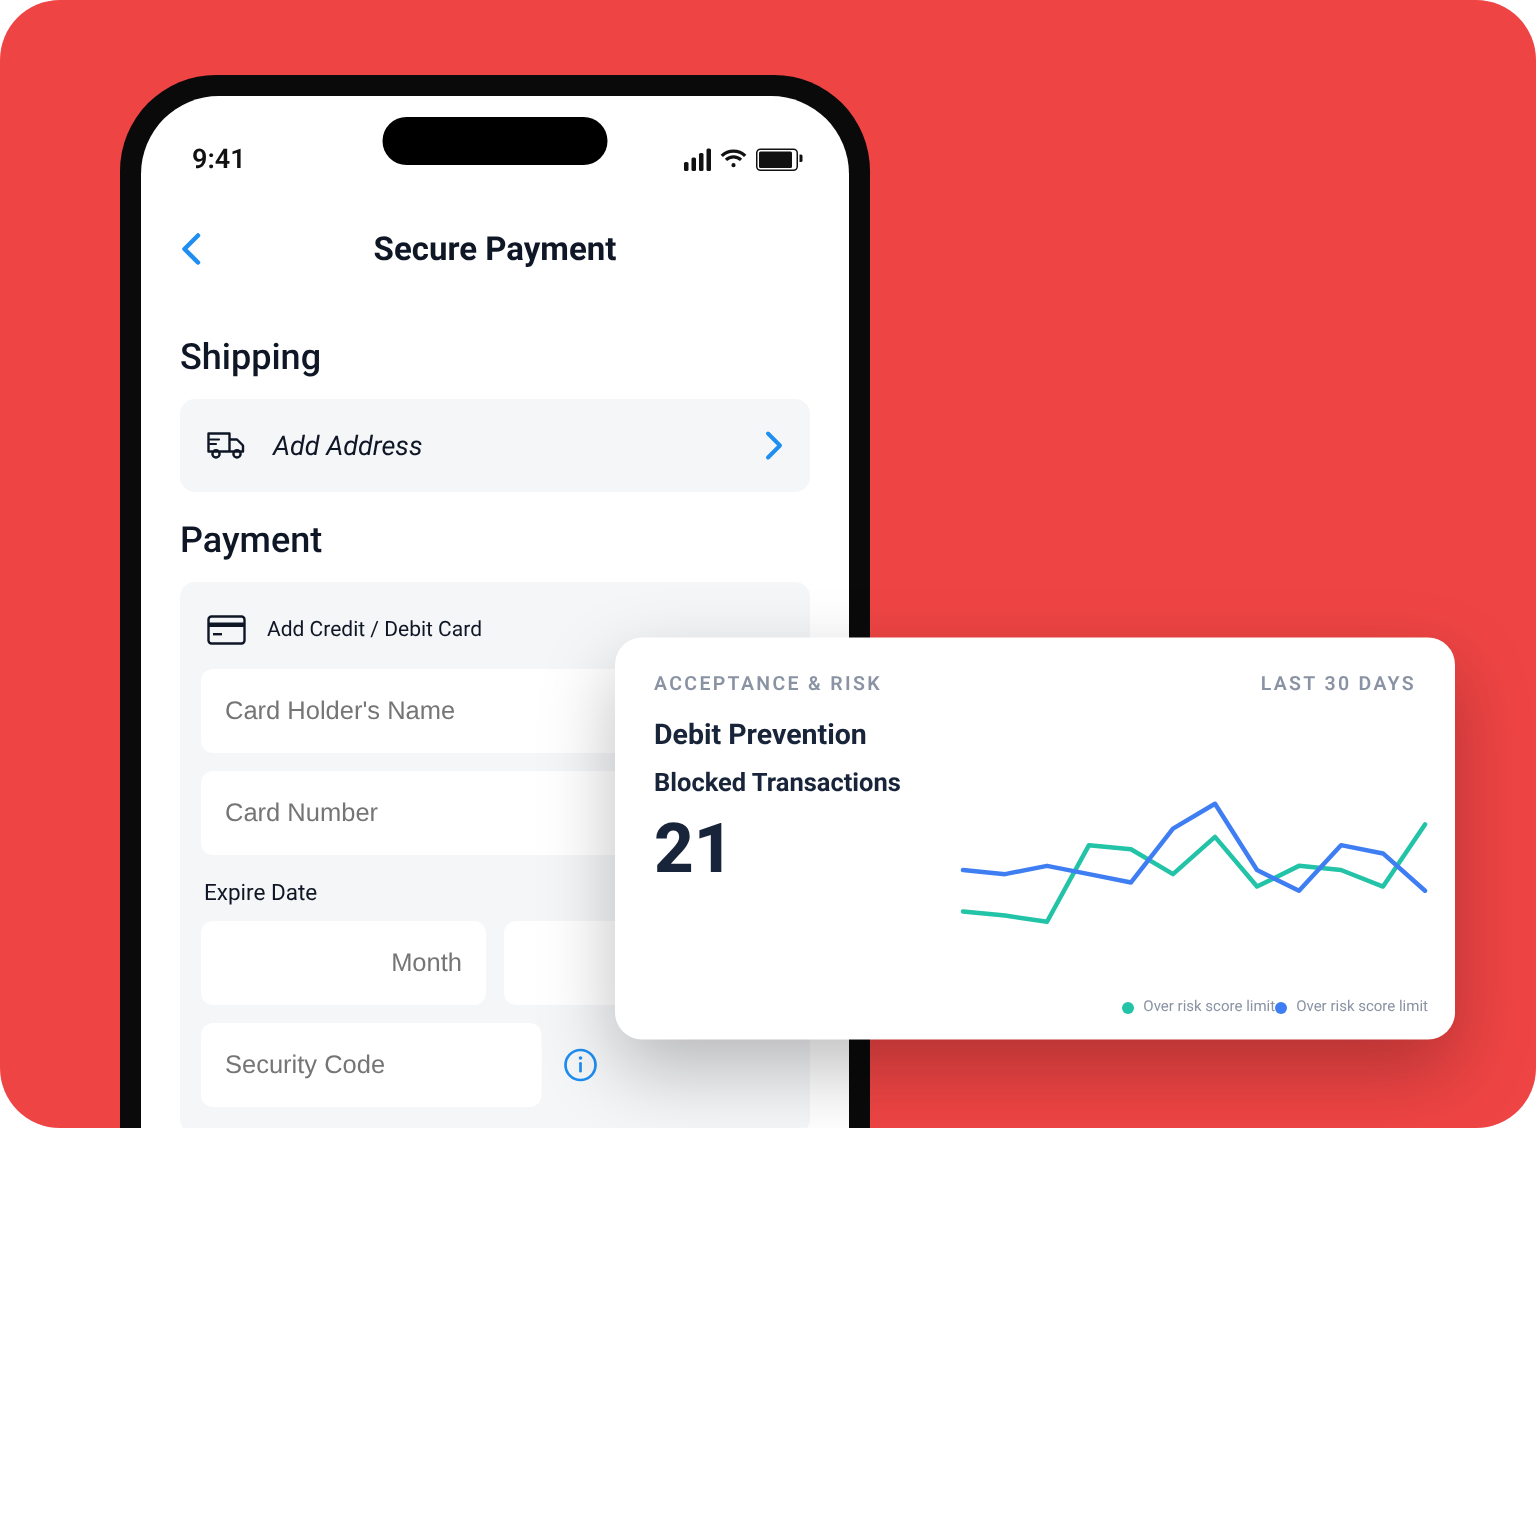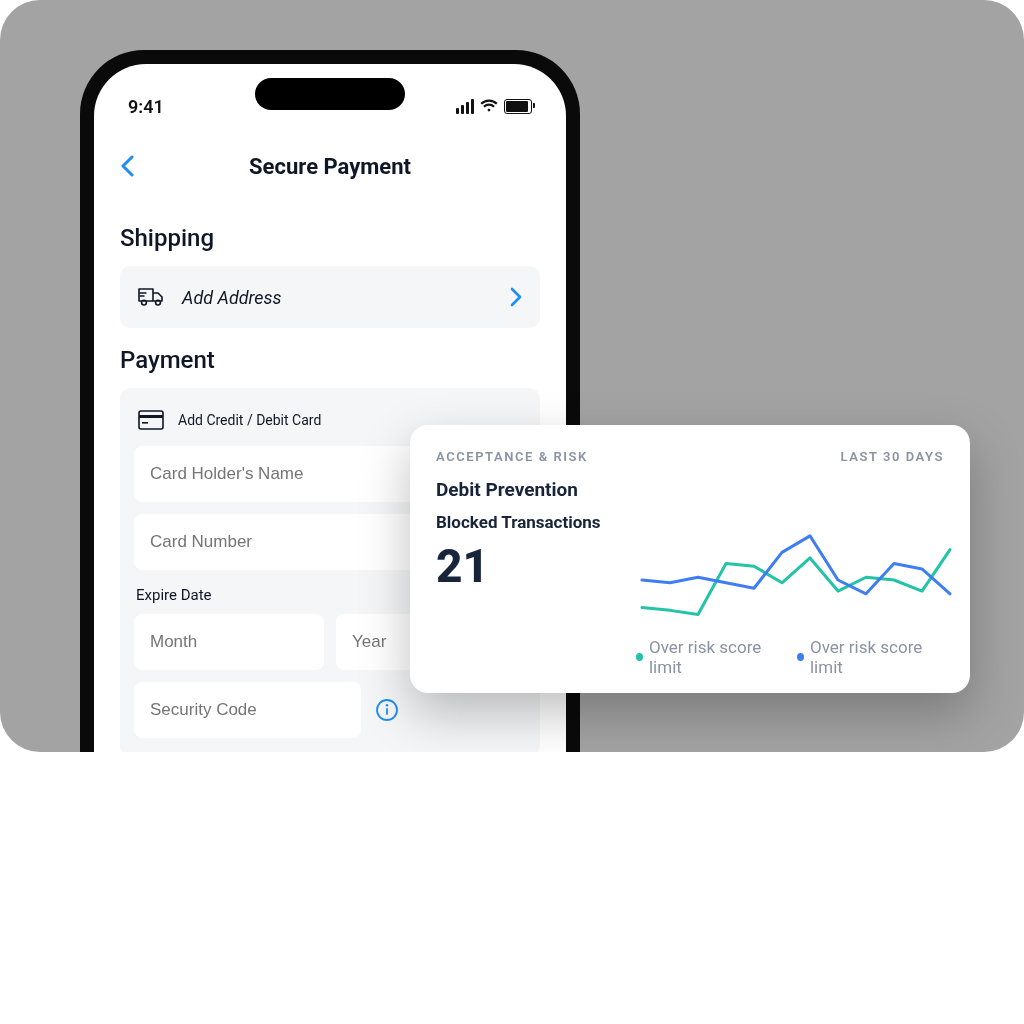--- a/index.html
+++ b/index.html
@@ -1,16 +1,16 @@
 <!DOCTYPE html>
 <html><head>
 <meta charset="utf-8">
 <style>
   html,body{margin:0;padding:0;width:1024px;height:1024px;font-family:-apple-system,BlinkMacSystemFont,"Segoe UI",Roboto,Helvetica,Arial,sans-serif;}
-  .stage{width:1024px;height:752px;background:#a3a3a3;border-radius:40px;position:relative;overflow:hidden;}
+  .stage{width:1024px;height:752px;background:#ef4444;border-radius:40px;position:relative;overflow:hidden;}
   .phone{position:absolute;left:80px;top:50px;width:500px;height:1010px;background:#0a0a0a;border-radius:64px;padding:14px;box-sizing:border-box;}
   .phone-inner{width:100%;height:100%;background:#fff;border-radius:52px;overflow:hidden;position:relative;}
   .notch{position:absolute;top:14px;left:50%;transform:translateX(-50%);width:150px;height:32px;background:#000;border-radius:20px;z-index:3;}
   .status-bar{display:flex;justify-content:space-between;align-items:center;padding:22px 34px 0 34px;height:40px;}
   .time{font-weight:600;font-size:18px;color:#111;}
   .status-icons{display:flex;align-items:center;gap:6px;}
   .signal{display:flex;align-items:flex-end;gap:2px;}
   .signal span{display:inline-block;width:3px;background:#111;border-radius:1px;}
   .signal span:nth-child(1){height:6px;} .signal span:nth-child(2){height:9px;} .signal span:nth-child(3){height:12px;} .signal span:nth-child(4){height:15px;}
   .wifi{width:18px;height:18px;display:flex;align-items:center;justify-content:center;}
@@ -25,35 +25,35 @@
   .card{background:#f5f6f8;border-radius:10px;font-style:italic;}
   .add-row{display:flex;align-items:center;padding:20px 18px;gap:16px;}
   .add-row .txt{flex:1;font-size:18px;color:#0f1726;}
   .chev{color:#1f8ef1;}
   .pay-card{background:#f5f6f8;border-radius:10px;padding:18px 14px;}
   .pay-header{display:flex;align-items:center;gap:14px;padding:4px 4px 16px 4px;}
   .pay-header .txt{font-size:14px;color:#0f1726;}
   .field{background:#fff;border:none;border-radius:8px;padding:18px 16px;font-size:17px;color:#7a8596;width:100%;box-sizing:border-box;margin-bottom:12px;}
   .sublabel{font-size:15px;color:#0f1726;margin:4px 0 10px 2px;}
   .row{display:flex;gap:12px;}
-  .row .field{flex:1;}
+  .row .field{flex:1;text-align:right;}
   .sec-row{display:flex;gap:14px;align-items:center;}
   .info{color:#1f8ef1;}
   
   .overlay{position:absolute;left:410px;top:425px;width:560px;background:#fff;border-radius:18px;box-shadow:0 20px 50px rgba(0,0,0,.25);padding:24px 26px 18px 26px;box-sizing:border-box;z-index:10;}
   .ov-top{display:flex;justify-content:space-between;font-size:13px;letter-spacing:.12em;color:#8a93a3;font-weight:600;}
   .ov-title{font-size:19px;font-weight:700;color:#18243a;margin-top:14px;}
   .ov-body{display:flex;gap:20px;margin-top:4px;}
   .ov-left{flex:0 0 180px;}
   .big{font-size:48px;font-weight:800;color:#18243a;display:flex;align-items:baseline;gap:4px;}
   .big .pct{font-size:24px;font-weight:700;}
   .subhead{font-size:17px;font-weight:700;color:#18243a;margin-top:6px;line-height:1.4;}
   .big2{font-size:46px;font-weight:800;color:#18243a;margin-top:4px;}
   .chart{flex:1;position:relative;min-height:170px;}
-  .legend{position:absolute;bottom:-2px;right:16px;left:0;display:flex;gap:18px;justify-content:flex-end;font-size:17px;color:#8a93a3;}
+  .legend{position:absolute;bottom:-2px;right:4px;left:0;display:flex;justify-content:flex-end;font-size:10px;color:#8a93a3;}
   .legend span{display:inline-flex;align-items:center;gap:6px;}
   .dot{width:8px;height:8px;border-radius:50%;display:inline-block;}
   svg{display:block;}
 </style>
 </head>
 <body>
 
 <div class="stage">
 
   <div class="phone">

